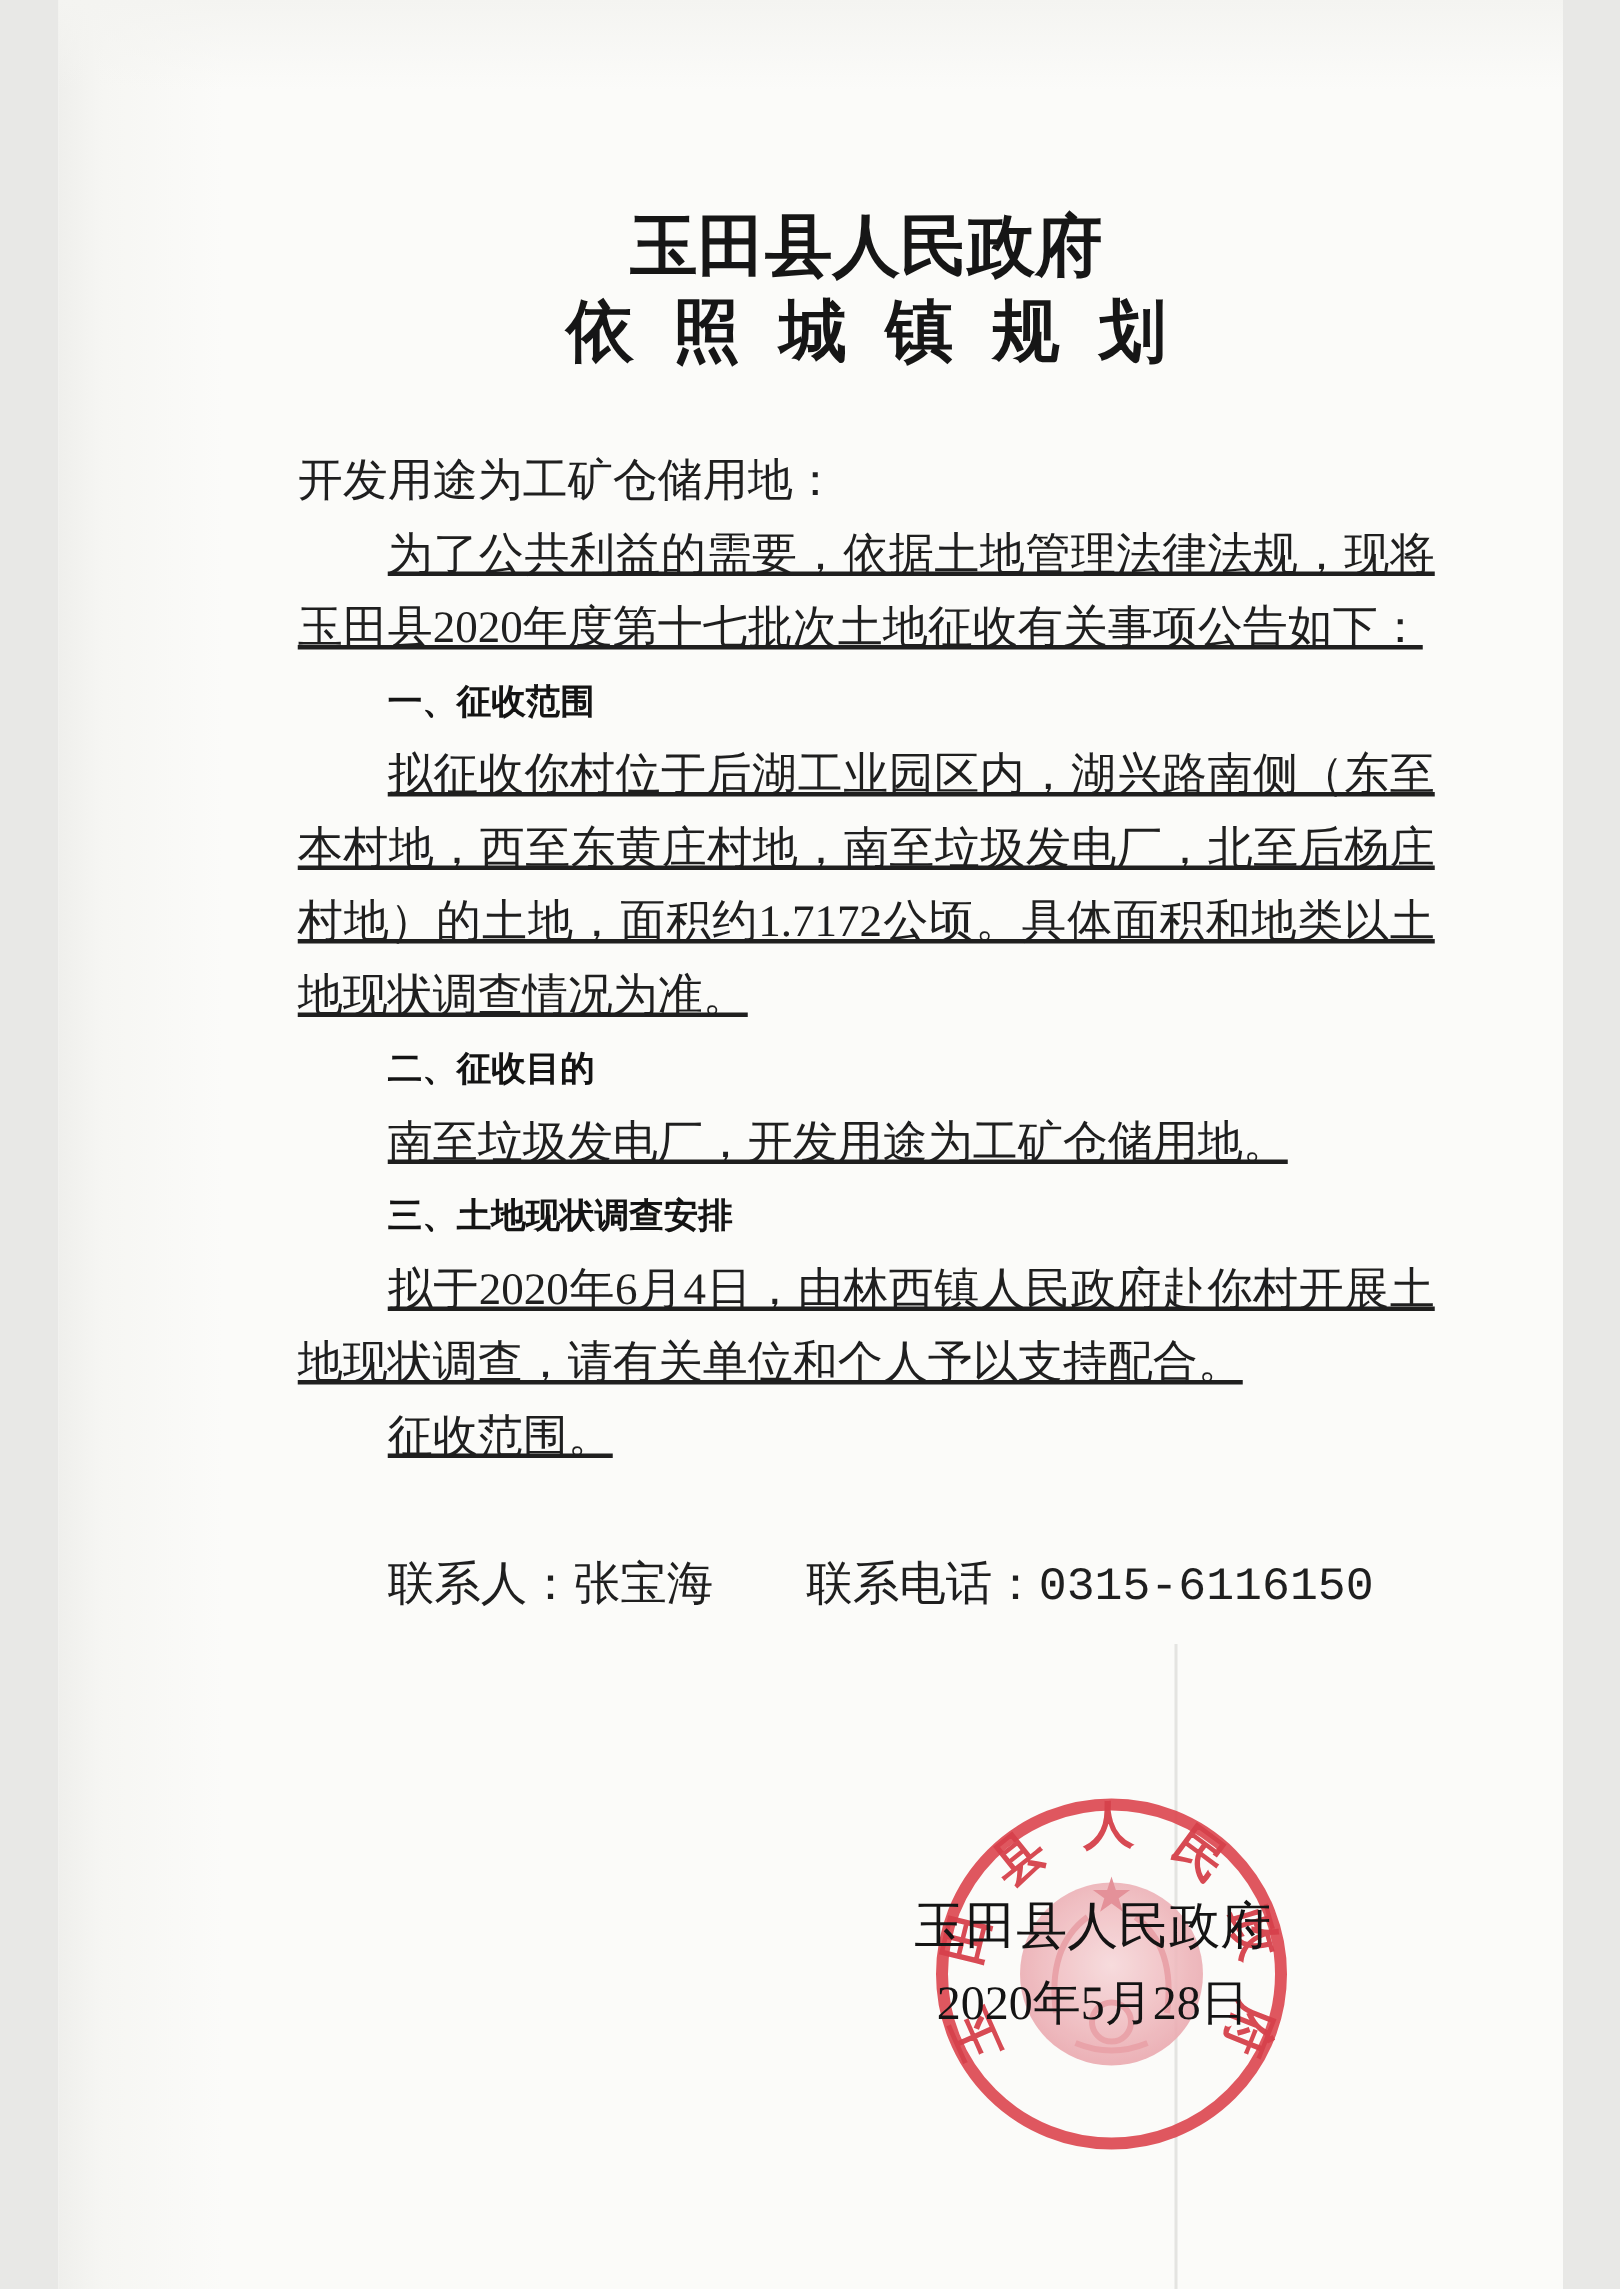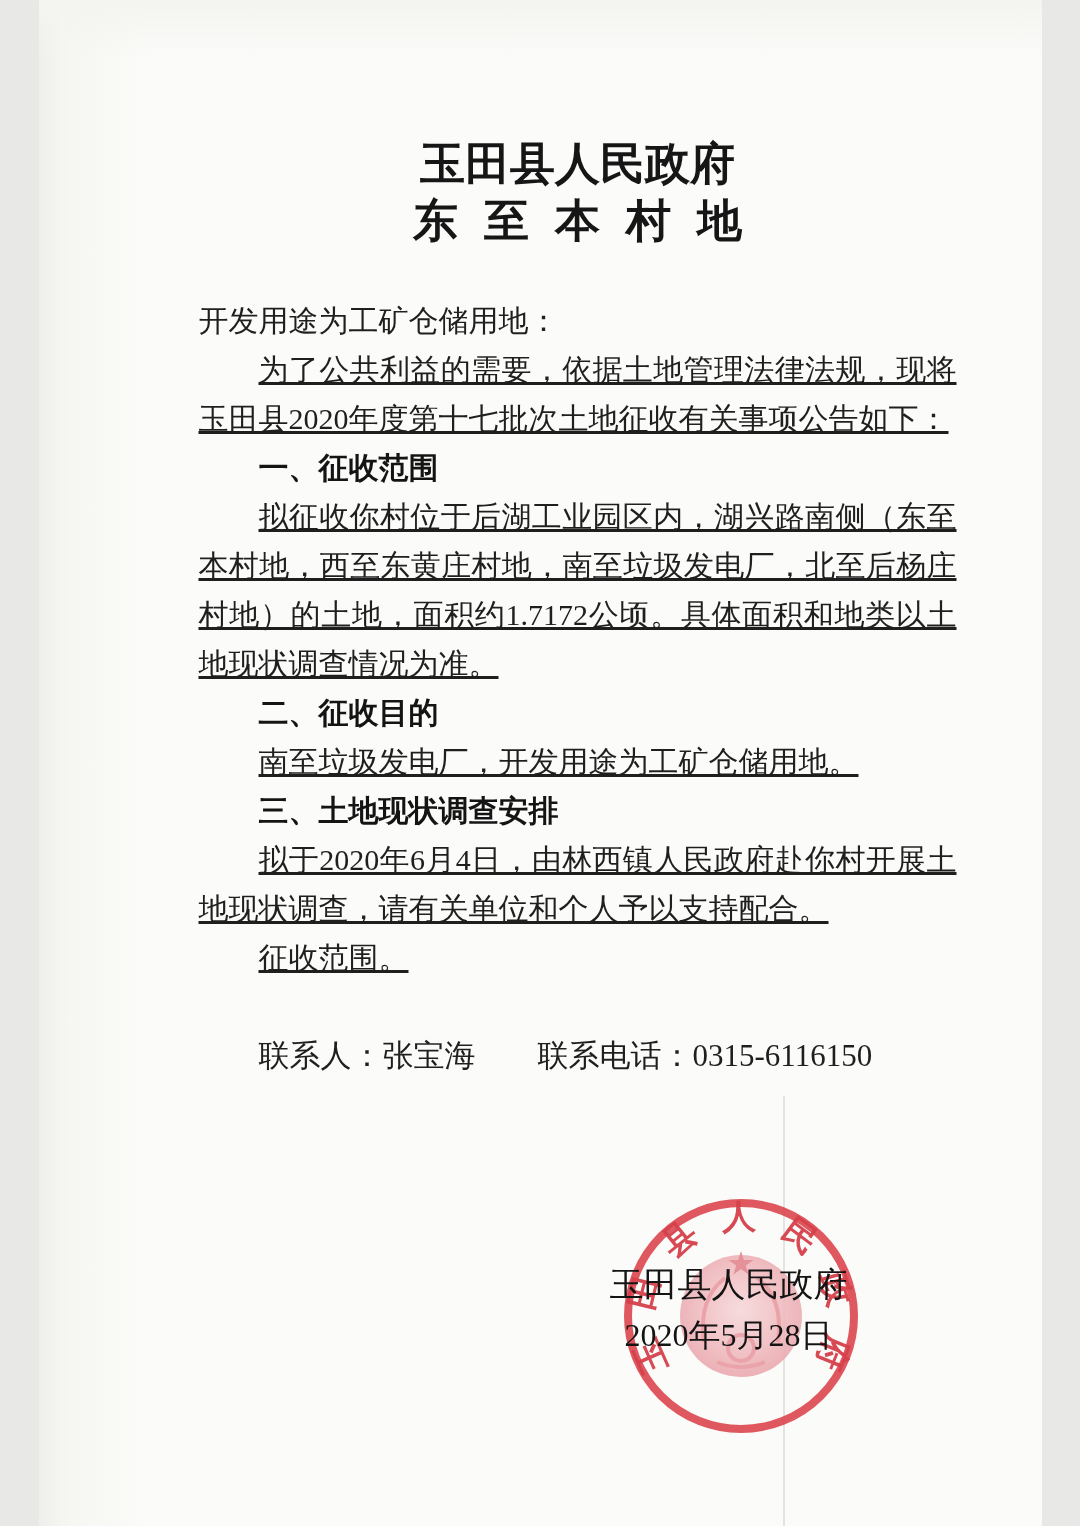--- a/index.html
+++ b/index.html
@@ -44,50 +44,50 @@
     margin:0;
     font-size:30px; line-height:49px;
     text-align:justify;
     text-decoration:underline;
   }
   .indent { text-indent:60px; }
   .sec-heading {
     margin:0;
     font-family:"Liberation Sans","DejaVu Sans",sans-serif;
     font-weight:700;
-    font-size:30px; line-height:49px;
+    font-size:23px; line-height:49px;
     text-indent:60px;
     color:#141414;
   }
   .contact {
     margin:49px 0 0 0;
     font-size:31px; line-height:49px;
     text-indent:60px;
   }
-  .contact .phone { margin-left:62px; }
+  .contact .phone { margin-left:62px;font-family:Liberation Mono, monospace; }
   .seal { position:absolute; left:560px; top:1170px; }
   .signature {
     position:absolute; left:540px; top:1268px; width:300px;
     text-align:center; color:#141414;
   }
   .signature .issuer { font-size:34px; line-height:34px; }
   .signature .sig-date { font-size:32px; line-height:32px; margin-top:17px; }
 </style>
 </head>
 <body>
 
 <div class="page">
 
   <div class="edge-left"></div>
   <div class="edge-top"></div>
   <div class="scan-line"></div>
 
   <div class="doc">
     <h1 class="title">玉田县人民政府</h1>
-    <h1 class="title title-spaced">东至本村地</h1>
+    <h1 class="title title-spaced">依照城镇规划</h1>
 
     <p class="salutation">开发用途为工矿仓储用地：</p>
 
     <p class="para indent">为了公共利益的需要，依据土地管理法律法规，现将玉田县2020年度第十七批次土地征收有关事项公告如下：</p>
 
     <p class="sec-heading">一、征收范围</p>
     <p class="para indent">拟征收你村位于后湖工业园区内，湖兴路南侧（东至本村地，西至东黄庄村地，南至垃圾发电厂，北至后杨庄村地）的土地，面积约1.7172公顷。具体面积和地类以土地现状调查情况为准。</p>
 
     <p class="sec-heading">二、征收目的</p>
     <p class="para indent">南至垃圾发电厂，开发用途为工矿仓储用地。</p>

